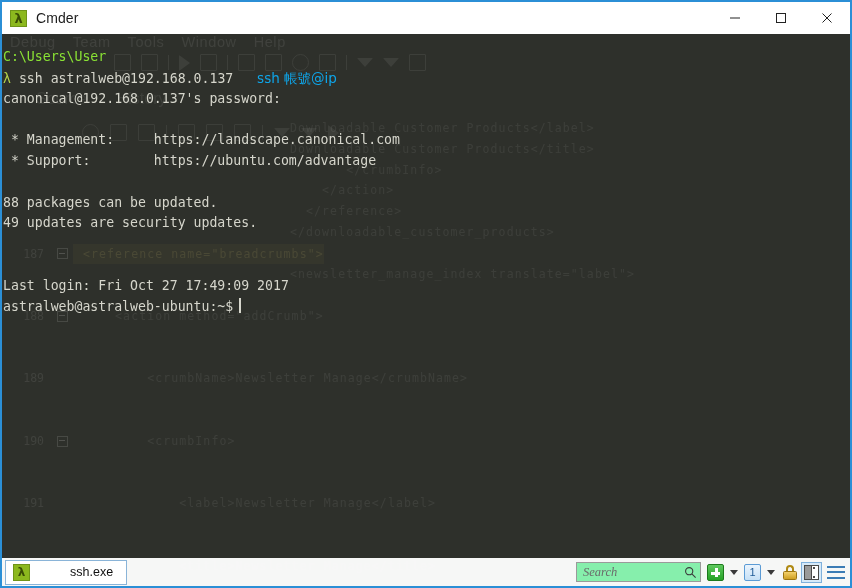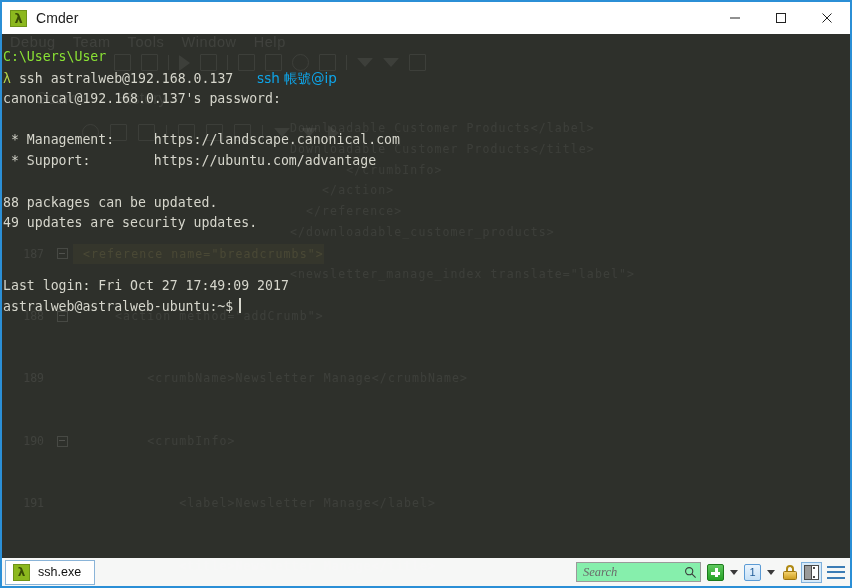--- a/index.html
+++ b/index.html
@@ -286,20 +286,21 @@
     font-family: "DejaVu Sans", sans-serif;
     font-size: 12px;
     color: #3a4d05;
     font-weight: bold;
     line-height: 1;
   }
   .tab-label {
     font-size: 12.5px;
     color: #111;
     font-family: "Liberation Sans", sans-serif;
+    margin-left: 32px;
   }
   .status-right {
     margin-left: auto;
     display: flex;
     align-items: center;
     gap: 3px;
     padding-right: 3px;
   }
   .search-box {
     width: 125px;

